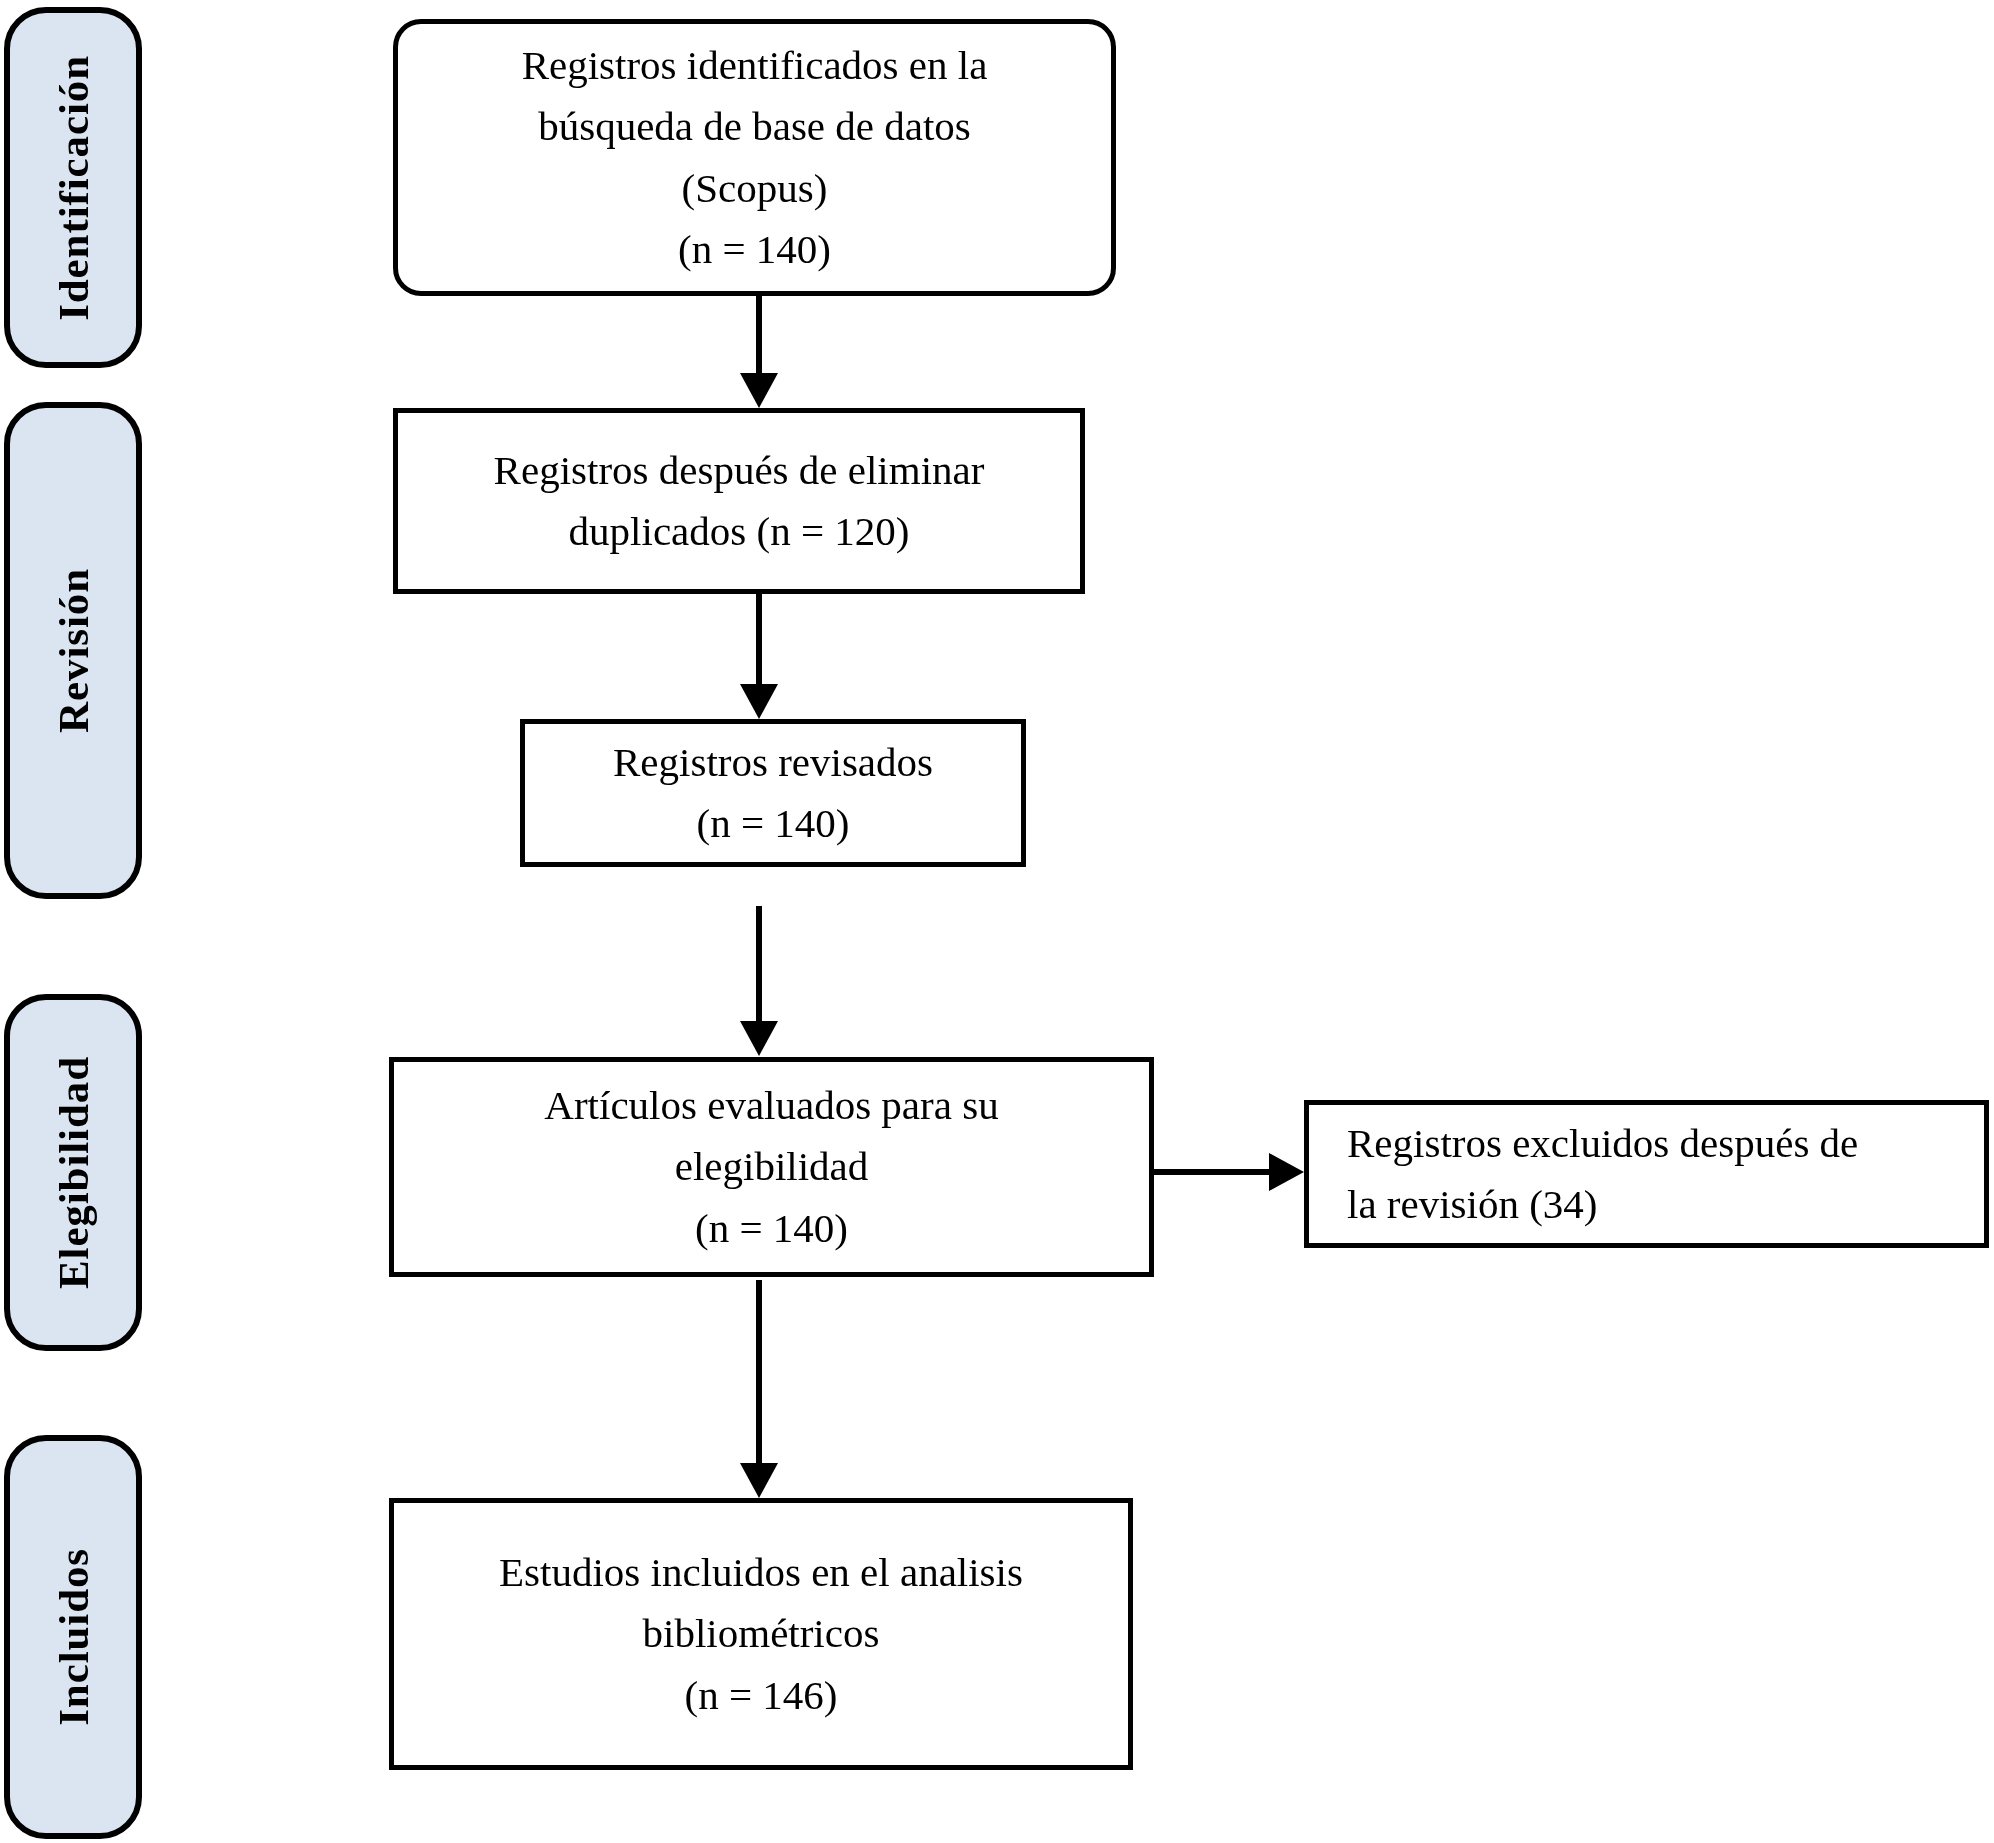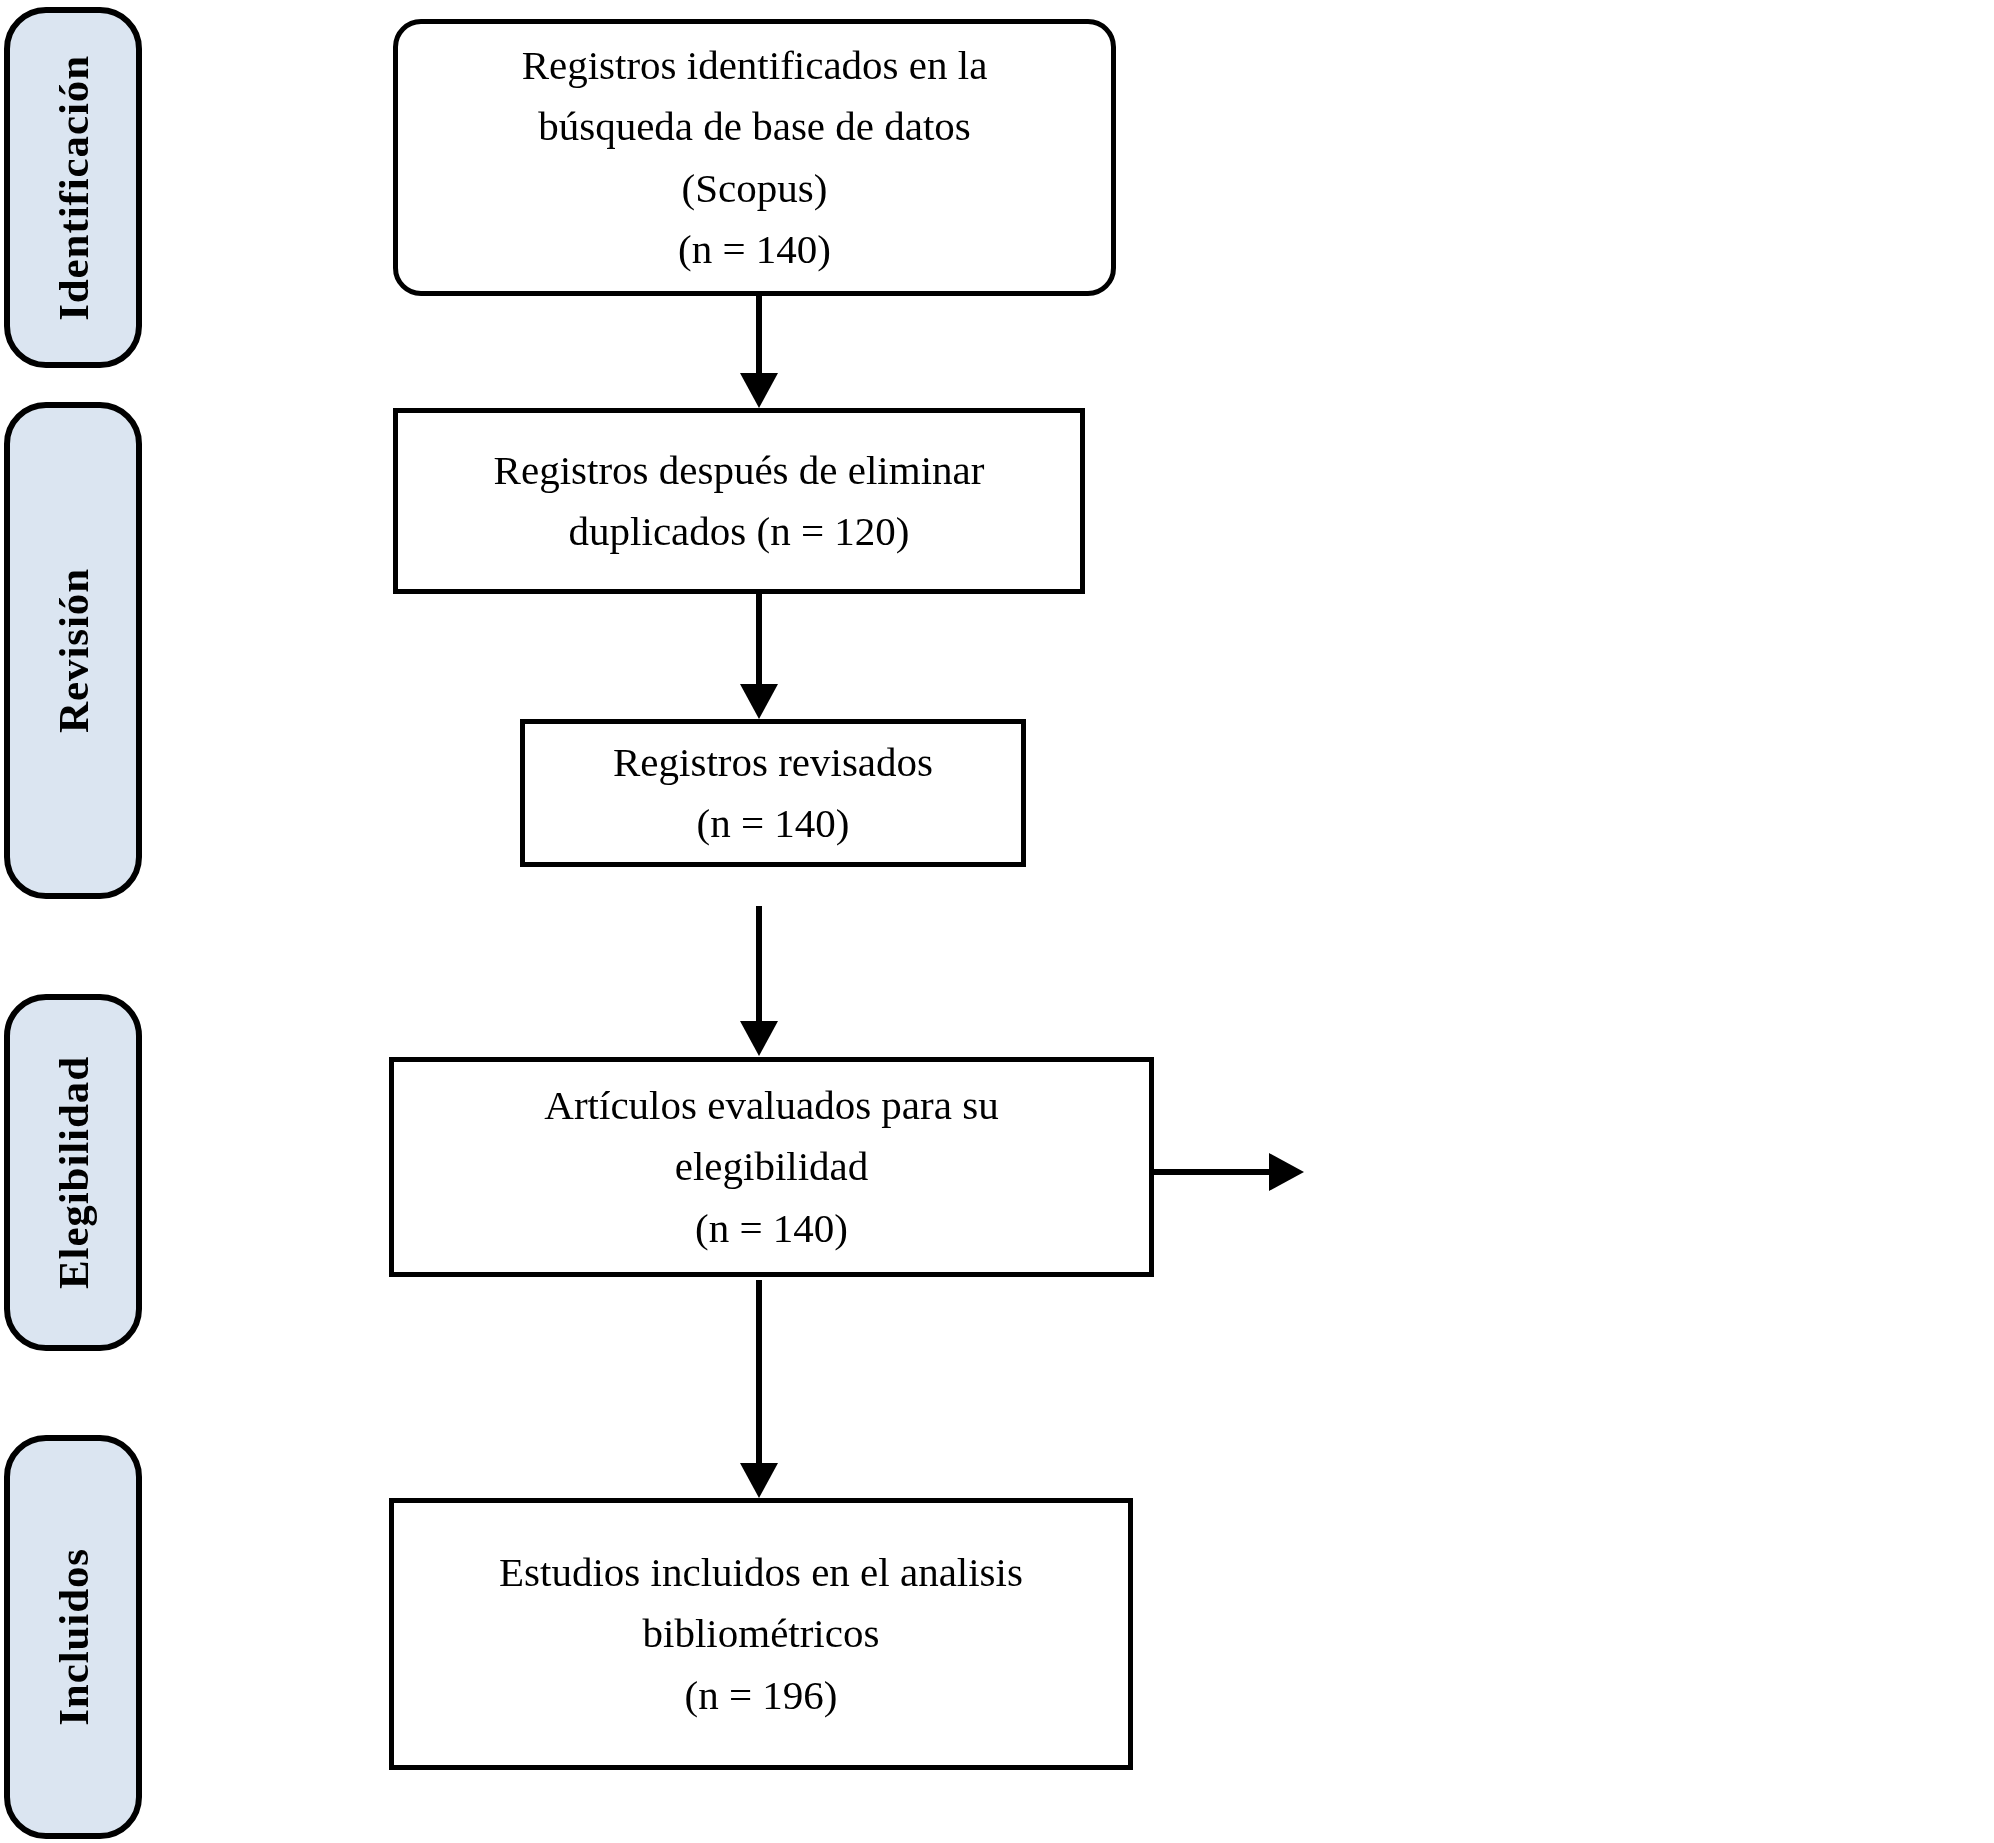--- a/index.html
+++ b/index.html
@@ -140,25 +140,29 @@
     <span class="node-text">Registros revisados
 (n = 140)</span>
   </div>
 
   <div class="node" style="left:389px; top:1057px; width:765px; height:220px;">
     <span class="node-text">Artículos evaluados para su
 elegibilidad
 (n = 140)</span>
   </div>
 
+  <div class="node left-align" style="left:1304px; top:1100px; width:685px; height:148px;">
+    <span class="node-text">Registros excluidos después de
+la revisión (34)</span>
+  </div>
 
   <div class="node" style="left:389px; top:1498px; width:744px; height:272px;">
     <span class="node-text">Estudios incluidos en el analisis
 bibliométricos
-(n = 196)</span>
+(n = 146)</span>
   </div>
 
   <div class="varrow" style="left:740px; top:296px; height:112px;">
     <div class="shaft"></div>
     <div class="head"></div>
   </div>
 
   <div class="varrow" style="left:740px; top:594px; height:125px;">
     <div class="shaft"></div>
     <div class="head"></div>

